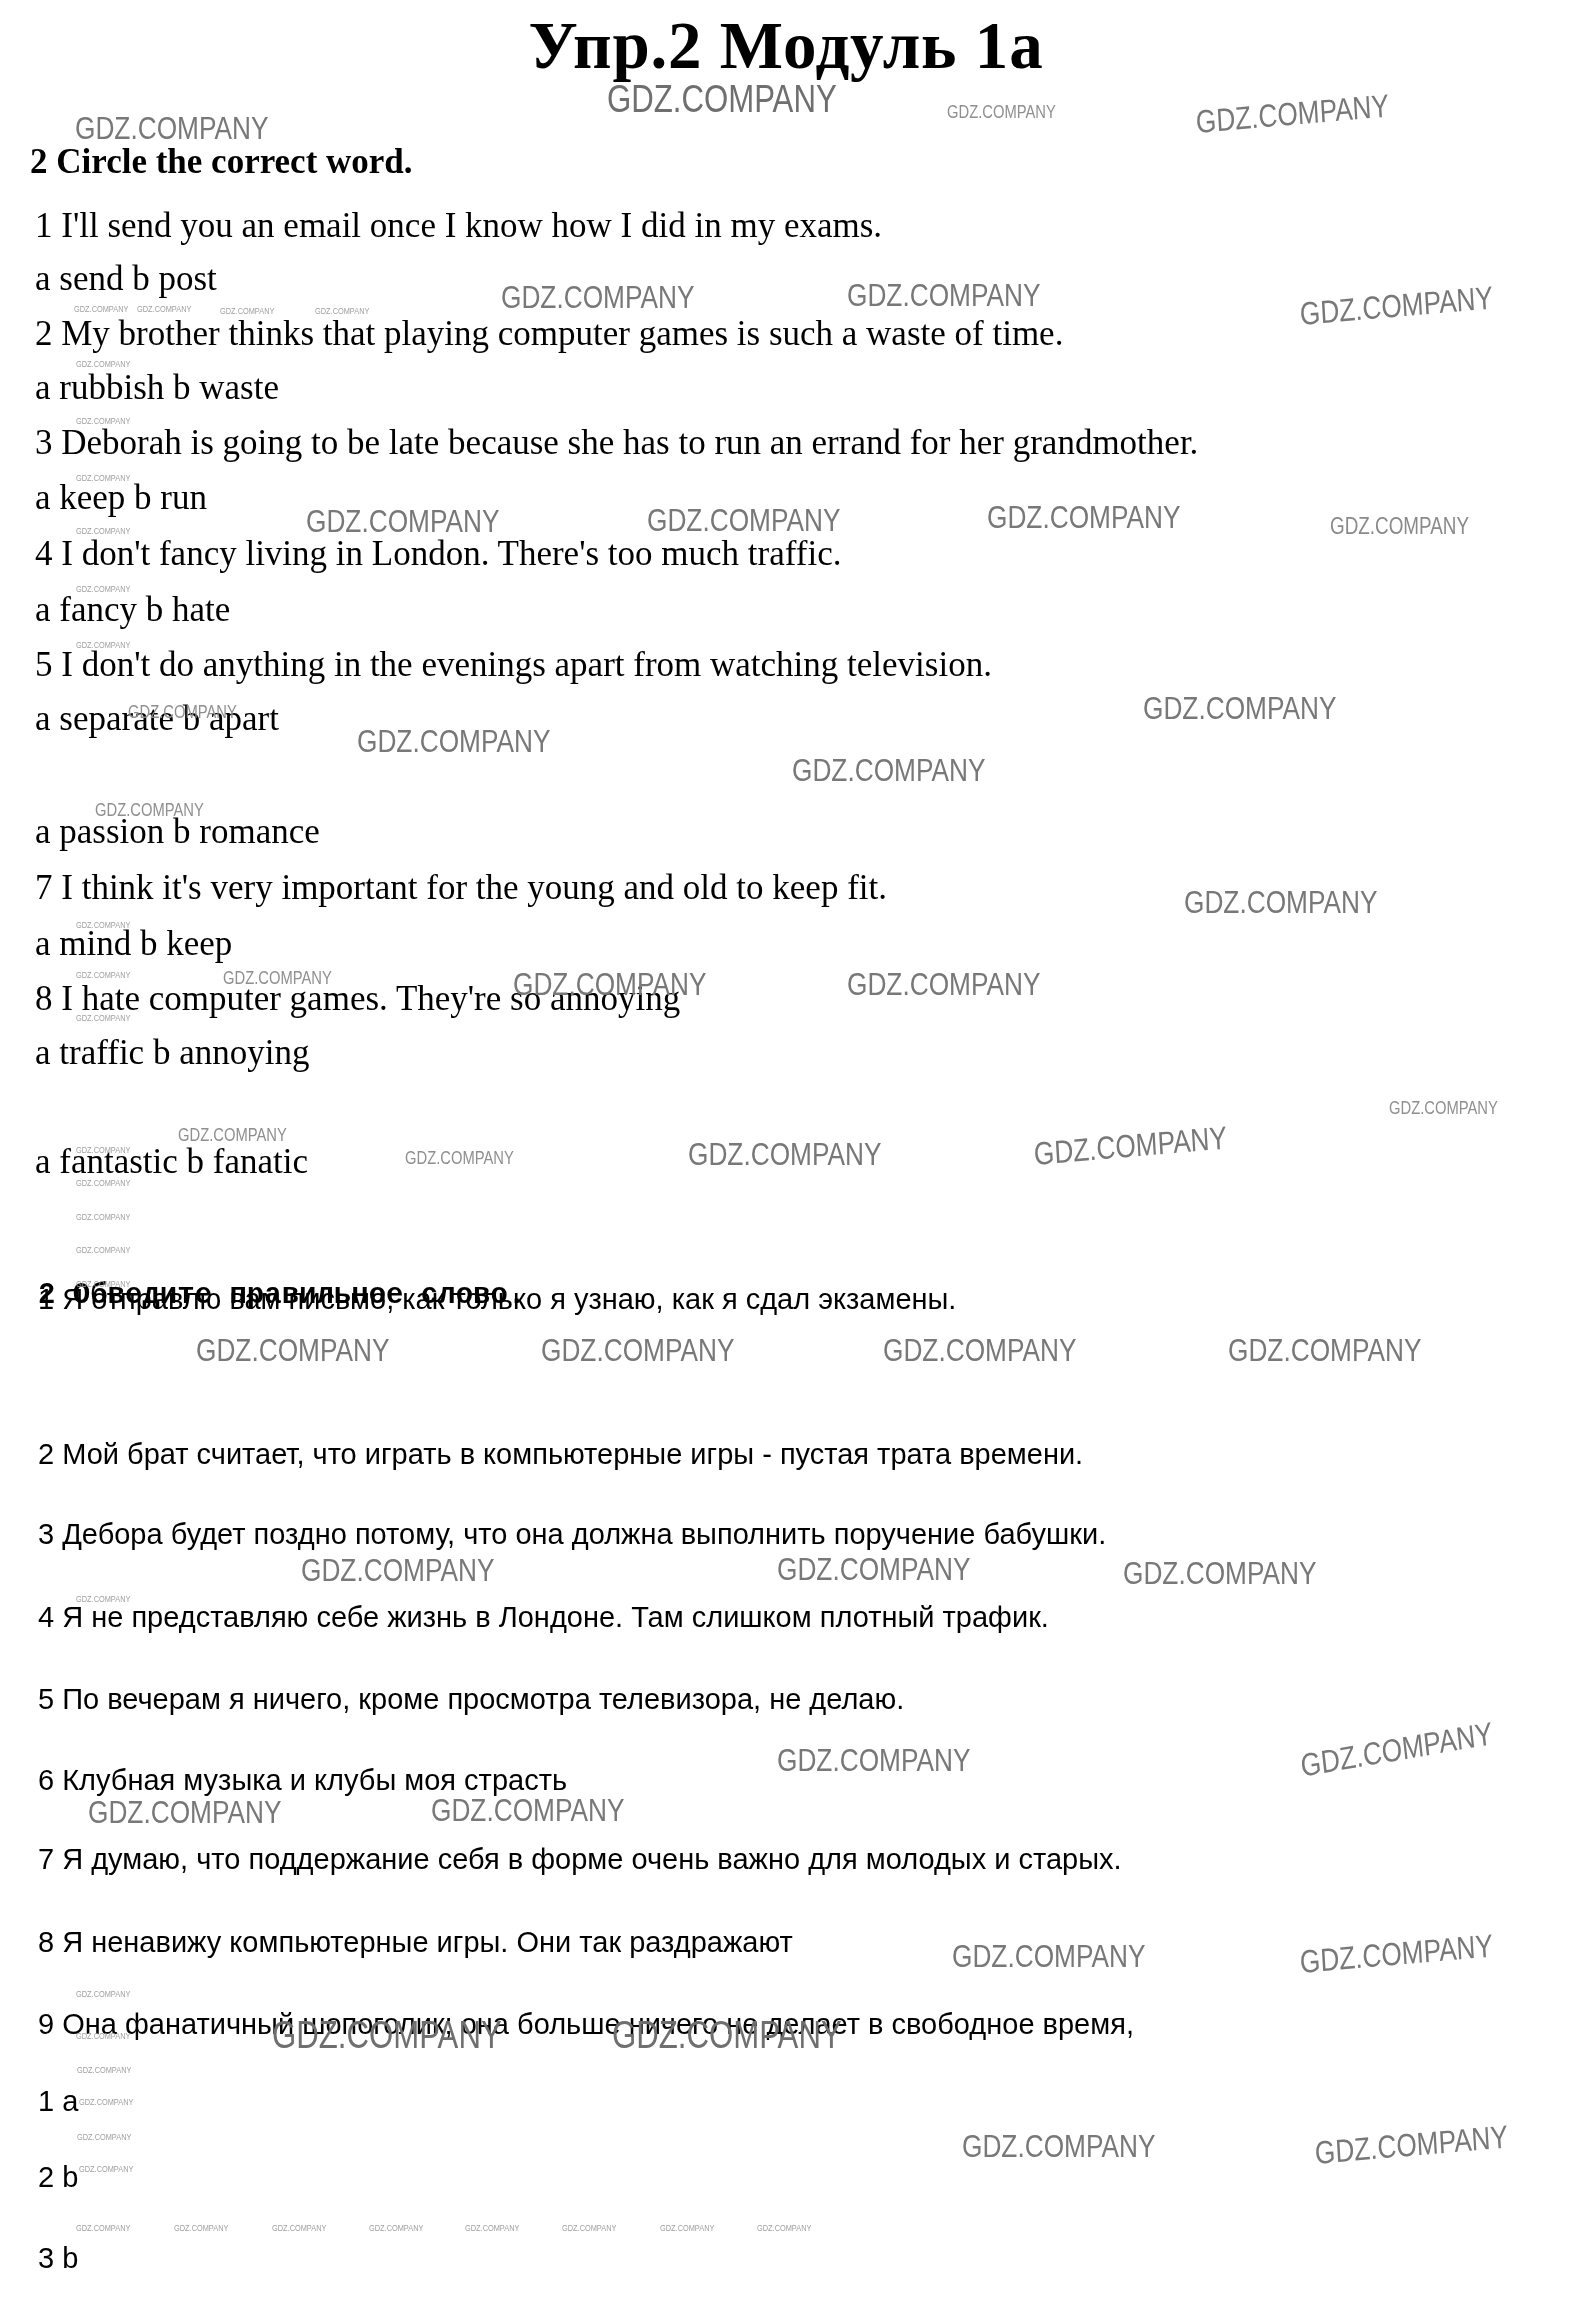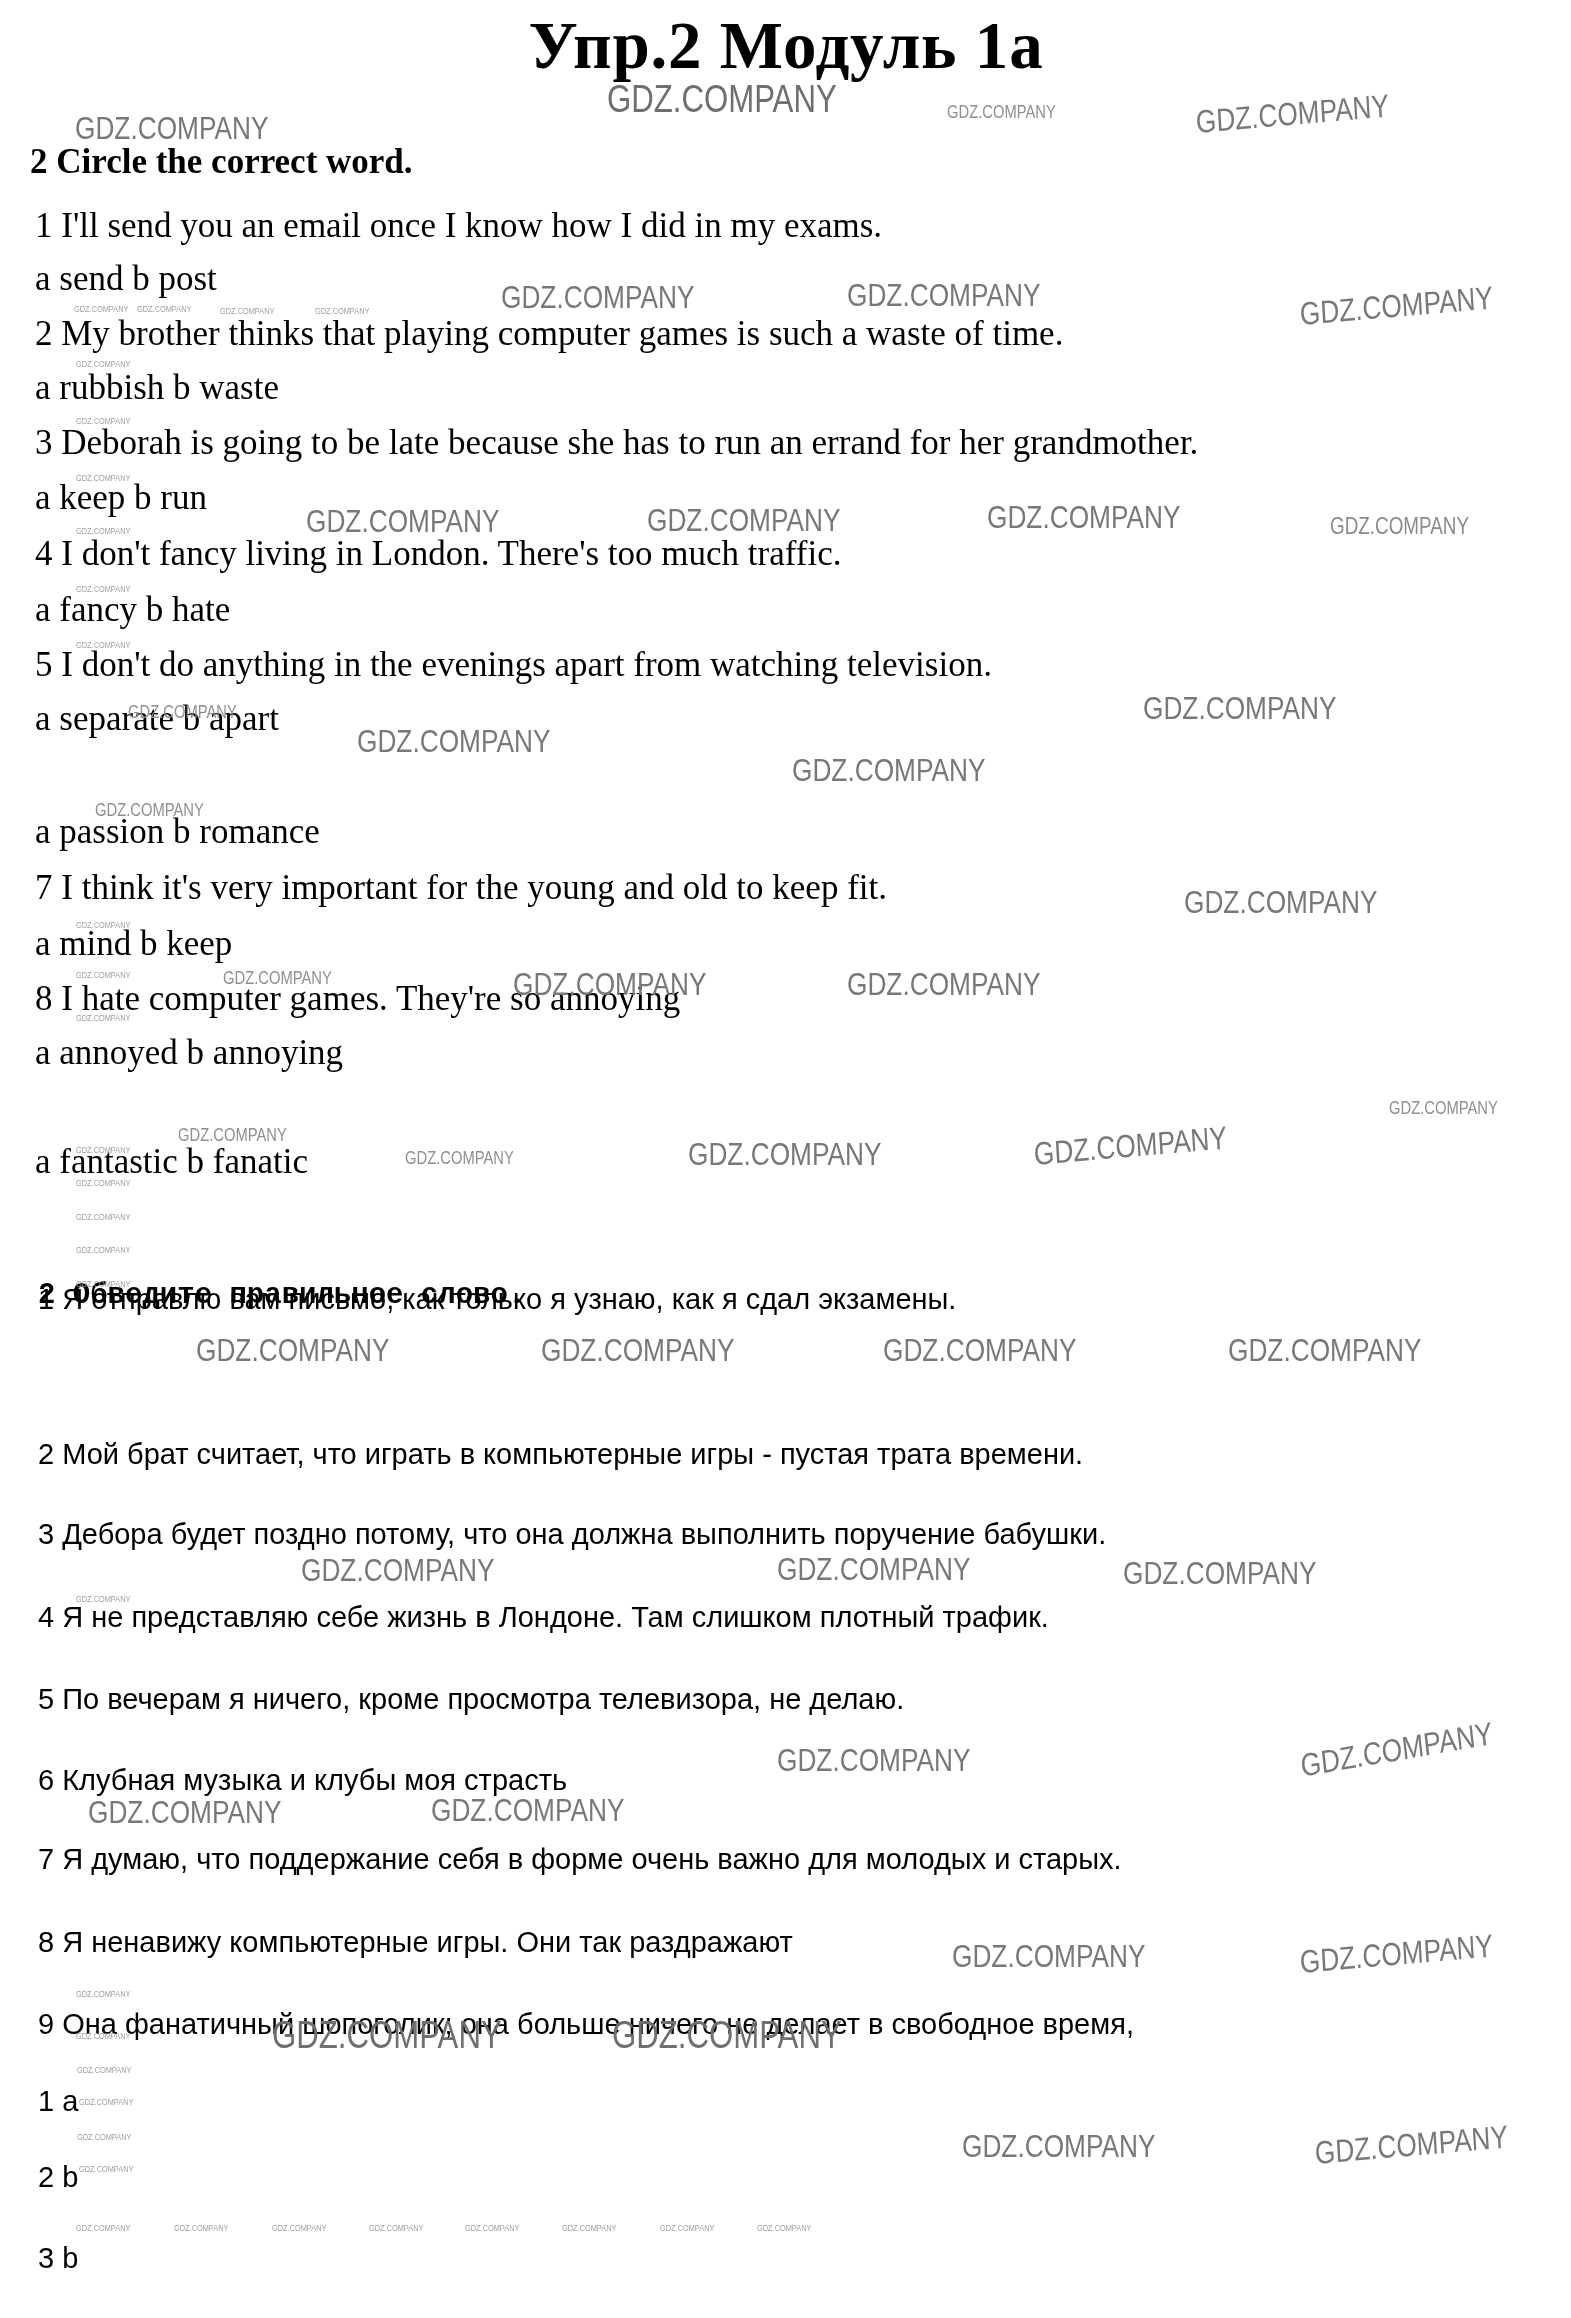--- a/index.html
+++ b/index.html
@@ -98,21 +98,21 @@
   <div class="en" style="top:425px">3 Deborah is going to be late because she has to run an errand for her grandmother.</div>
   <div class="en" style="top:480px">a keep b run</div>
   <div class="en" style="top:536px">4 I don't fancy living in London. There's too much traffic.</div>
   <div class="en" style="top:592px">a fancy b hate</div>
   <div class="en" style="top:647px">5 I don't do anything in the evenings apart from watching television.</div>
   <div class="en" style="top:701px">a separate b apart</div>
   <div class="en" style="top:814px">a passion b romance</div>
   <div class="en" style="top:870px">7 I think it's very important for the young and old to keep fit.</div>
   <div class="en" style="top:926px">a mind b keep</div>
   <div class="en" style="top:981px">8 I hate computer games. They're so annoying</div>
-  <div class="en" style="top:1035px">a annoyed b annoying</div>
+  <div class="en" style="top:1035px">a traffic b annoying</div>
   <div class="en" style="top:1144px">a fantastic b fanatic</div>
 
   <div class="ru-heading" style="top:1281px">2 Обведите правильное слово.</div>
 
   <div class="ru" style="top:1284px">1 Я отправлю вам письмо, как только я узнаю, как я сдал экзамены.</div>
   <div class="ru" style="top:1439px">2 Мой брат считает, что играть в компьютерные игры - пустая трата времени.</div>
   <div class="ru" style="top:1519px">3 Дебора будет поздно потому, что она должна выполнить поручение бабушки.</div>
   <div class="ru" style="top:1602px">4 Я не представляю себе жизнь в Лондоне. Там слишком плотный трафик.</div>
   <div class="ru" style="top:1684px">5 По вечерам я ничего, кроме просмотра телевизора, не делаю.</div>
   <div class="ru" style="top:1765px">6 Клубная музыка и клубы моя страсть</div>

